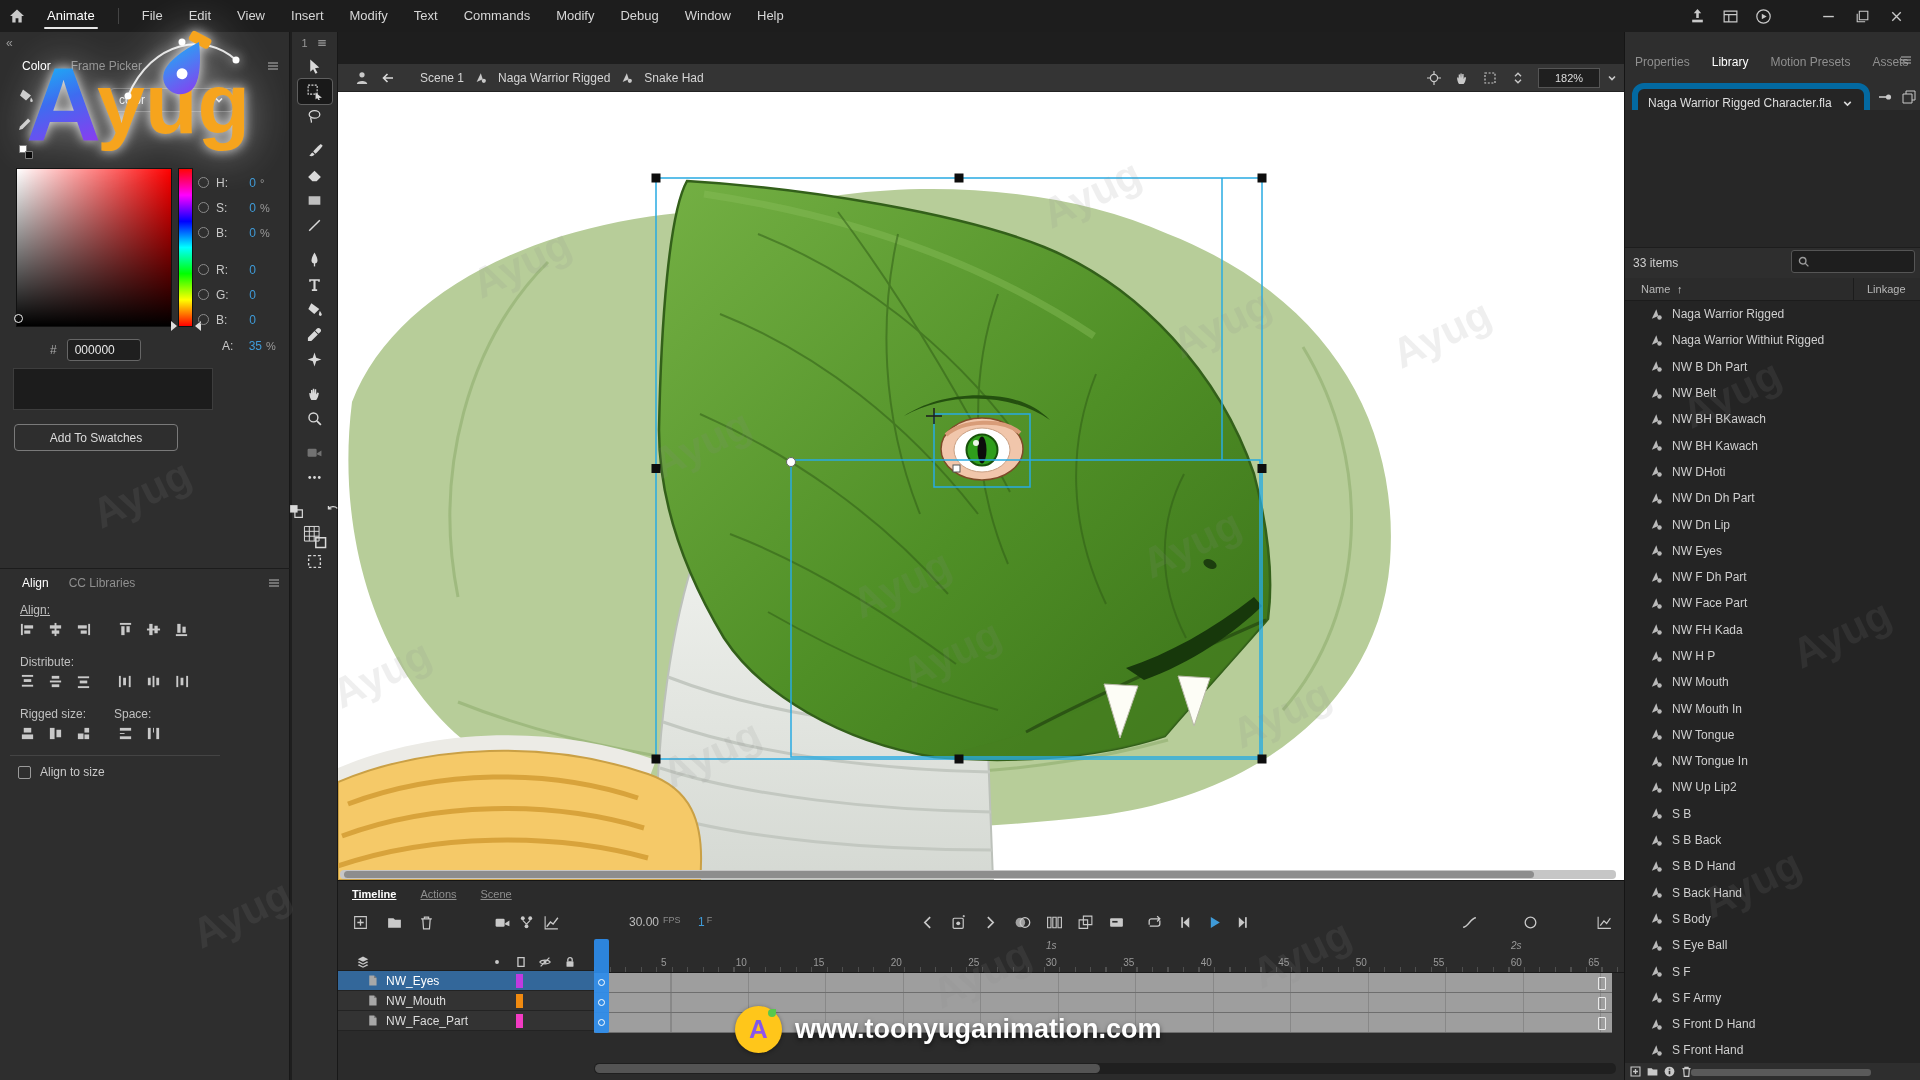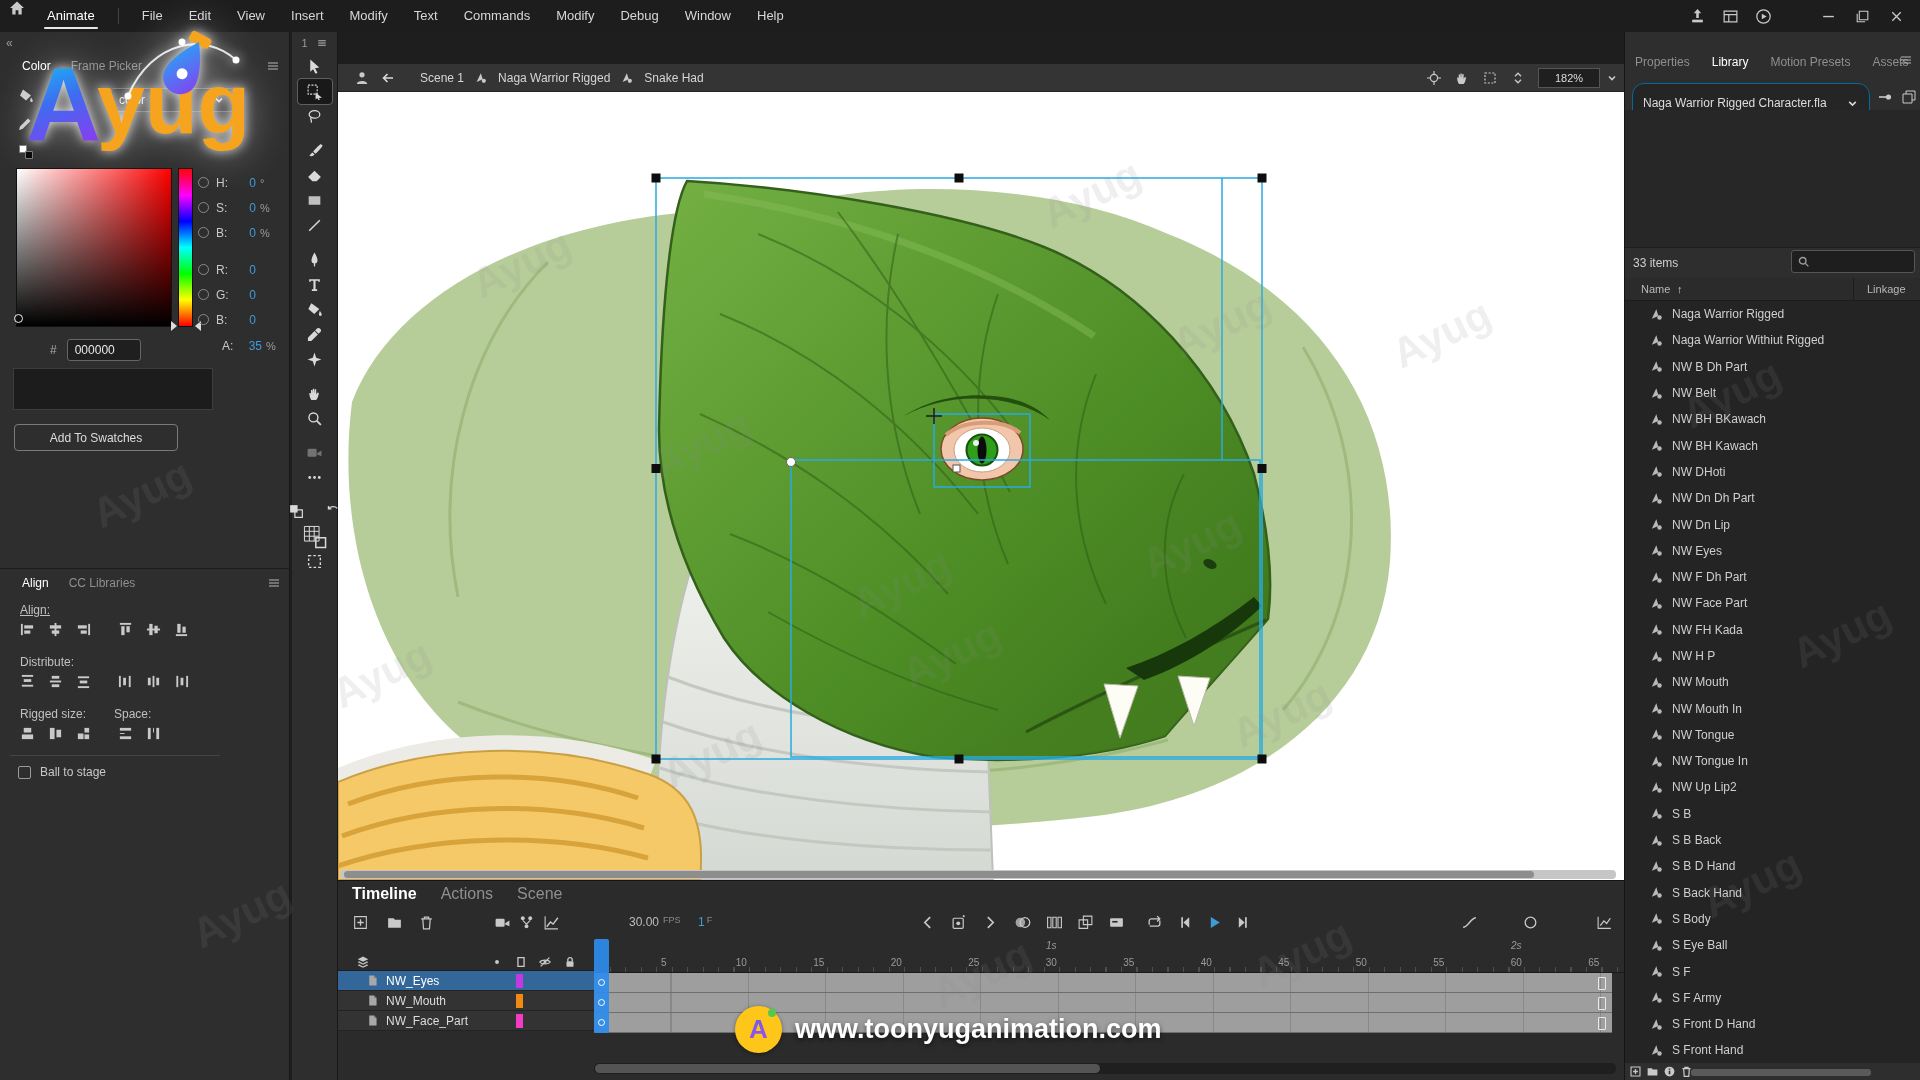--- a/index.html
+++ b/index.html
@@ -3,21 +3,21 @@
 <meta charset="utf-8">
 <style>
   *{margin:0;padding:0;box-sizing:border-box;font-family:"Liberation Sans",sans-serif;}
   html,body{width:1920px;height:1080px;overflow:hidden;background:#1e1e1e;}
   .abs{position:absolute;}
   #app{position:relative;width:1920px;height:1080px;background:#1e1e1e;color:#cfcfcf;font-size:12px;}
   .icn{width:16px;height:16px;fill:#c9c9c9;display:block;}
   .icn path,.icn rect,.icn circle,.icn ellipse{vector-effect:non-scaling-stroke;}
 
   
-  #menubar{position:absolute;left:0;top:0;width:1920px;height:32px;background:#1d1d1d;display:flex;z-index:20;}
+  #menubar{position:absolute;left:0;top:0;width:1920px;height:32px;background:#1d1d1d;display:flex;align-items:center;z-index:20;}
   #menubar .home{width:34px;display:flex;justify-content:center;}
   .menu-item{position:relative;padding:0 13px;height:32px;line-height:32px;color:#d6d6d6;font-size:13px;cursor:default;}
   .menu-item.active{color:#fff;}
   .menu-item.active::after{content:"";position:absolute;left:10px;right:10px;bottom:3px;height:2px;background:#e8e8e8;border-radius:1px;}
   .mb-sep{width:1px;height:16px;background:#444;margin:0 10px;}
   #mb-right{margin-left:auto;display:flex;align-items:center;gap:16px;padding-right:10px;}
   #mb-right .icn{width:17px;height:17px;}
   .winctl{display:flex;align-items:center;gap:6px;margin-left:26px;}
   .winctl>div{width:28px;height:28px;display:flex;align-items:center;justify-content:center;}
 
@@ -76,21 +76,21 @@
   #eb-right{position:absolute;right:6px;top:0;height:28px;display:flex;align-items:center;gap:12px;}
   #eb-zoom{width:62px;height:20px;background:#1f1f1f;border:1px solid #555;display:flex;align-items:center;justify-content:center;color:#ddd;font-size:11px;}
 
   #stage{position:absolute;left:338px;top:92px;width:1286px;height:788px;background:#fff;overflow:hidden;}
   #stage-scroll{position:absolute;left:2px;bottom:1px;width:1276px;height:9px;background:#c6c6c6;border-radius:4px;}
   #stage-scroll .thumb{position:absolute;left:4px;top:1px;width:1190px;height:7px;background:#8d8d8d;border-radius:4px;}
 
   
   #timeline{position:absolute;left:338px;top:880px;width:1286px;height:200px;background:#2b2b2b;border-top:1px solid #141414;}
   #tl-tabs{position:absolute;left:0;top:0;height:26px;display:flex;align-items:center;padding-left:14px;gap:24px;}
-  .tl-tab{color:#8f8f8f;font-size:16px;}
+  .tl-tab{color:#8f8f8f;font-size:11px;text-decoration:underline;}
   .tl-tab.active{color:#fff;font-weight:bold;}
   #tl-controls{position:absolute;left:0;top:26px;width:1286px;height:32px;}
   .tlc{position:absolute;top:7px;}
   .tlc svg{width:17px;height:17px;}
   #tl-fps{position:absolute;left:291px;top:8px;color:#bdbdbd;font-size:12px;}
   #tl-fps .fps-u{font-size:9px;color:#8a8a8a;vertical-align:top;margin-left:4px;}
   #tl-frame{position:absolute;left:360px;top:8px;color:#3f9bd8;font-size:12px;}
   #tl-frame .f-u{font-size:9px;color:#8a8a8a;vertical-align:top;margin-left:2px;}
   #layercol{position:absolute;left:0;top:58px;width:256px;height:122px;background:#2b2b2b;}
   #layer-head{position:absolute;left:0;top:2px;width:256px;height:30px;border-bottom:1px solid #1e1e1e;}
@@ -109,21 +109,21 @@
      background:repeating-linear-gradient(90deg,transparent 0 76.5px,rgba(0,0,0,.14) 76.5px 77.5px),#9e9e9e;}
   .frame-row::after{content:"";position:absolute;right:6px;top:4px;width:6px;height:11px;border:1px solid #e9e9e9;border-radius:1px;}
   #playhead{position:absolute;left:0;top:0;width:15px;height:94px;background:rgba(45,140,235,.92);border-radius:2px;}
   .kf-dot{position:absolute;left:4px;width:7px;height:7px;border:1.5px solid #fff;border-radius:50%;}
   #tl-scroll{position:absolute;left:256px;bottom:6px;width:1022px;height:11px;background:#1f1f1f;border-radius:5px;}
   #tl-scroll .thumb{position:absolute;left:1px;top:1px;width:505px;height:9px;background:#545454;border-radius:5px;}
 
   
   #right-panel{position:absolute;left:1624px;top:32px;width:296px;height:1048px;background:#2e2e2e;border-left:1px solid #151515;}
   #rp-tabs{position:absolute;left:8px;top:18px;display:flex;gap:18px;align-items:center;}
-  #rp-dd{position:absolute;left:7px;top:51px;width:238px;height:40px;background:#252525;border:1px solid #0369a1;border-radius:12px;display:flex;align-items:center;padding:0 10px;color:#ddd;font-size:12px;}
+  #rp-dd{position:absolute;left:7px;top:51px;width:238px;height:40px;background:#252525;border:6px solid #0369a1;border-radius:12px;display:flex;align-items:center;padding:0 10px;color:#ddd;font-size:12px;}
   #rp-dd span{flex:1;white-space:nowrap;overflow:hidden;}
   #rp-preview{position:absolute;left:0;top:78px;width:296px;height:138px;background:#272727;border-bottom:1px solid #1d1d1d;}
   #rp-count{position:absolute;left:8px;top:224px;color:#cfcfcf;}
   #rp-search{position:absolute;left:166px;top:218px;width:124px;height:23px;background:#1e1e1e;border:1px solid #555;border-radius:3px;display:flex;align-items:center;padding:0 5px;gap:4px;}
   #rp-search input{background:transparent;border:none;outline:none;color:#ddd;width:90px;font-size:11px;}
   #rp-header{position:absolute;left:0;top:246px;width:296px;height:23px;background:#2b2b2b;border-bottom:1px solid #1c1c1c;color:#b8b8b8;font-size:11px;}
   #rp-header .coldiv{position:absolute;left:228px;top:0;width:1px;height:23px;background:#1c1c1c;}
   #lib-list{position:absolute;left:0;top:269px;width:296px;height:762px;background:#242424;overflow:hidden;}
   .lib-row{height:26.3px;display:flex;align-items:center;padding-left:24px;gap:8px;color:#cfcfcf;font-size:12px;}
   .lib-row svg{width:15px;height:15px;fill:#b9b9b9;}
@@ -444,21 +444,21 @@
             <svg viewBox="0 0 16 16">
               <rect x="2" y="2" width="3" height="12"></rect>
               <rect x="11" y="2" width="3" height="12"></rect>
               <path d="M8 2 V7" stroke="#c9c9c9"></path>
             </svg>
           </div>
         </div>
       <div id="al-hr"></div>
       <div id="al-check">
         <div class="box"></div>
-        <span>Ball to stage</span>
+        <span>Align to size</span>
       </div>
     </div>
   </div>
 
   <div id="toolstrip">
     <div id="ts-head">
       <span>1</span>
       <svg class="icn" style="width:12px;height:12px;" viewBox="0 0 16 16">
           <path d="M3 5 H13 M3 8 H13 M3 11 H13" fill="none" stroke="#b5b5b5" stroke-width="1.2"></path>
         </svg>

